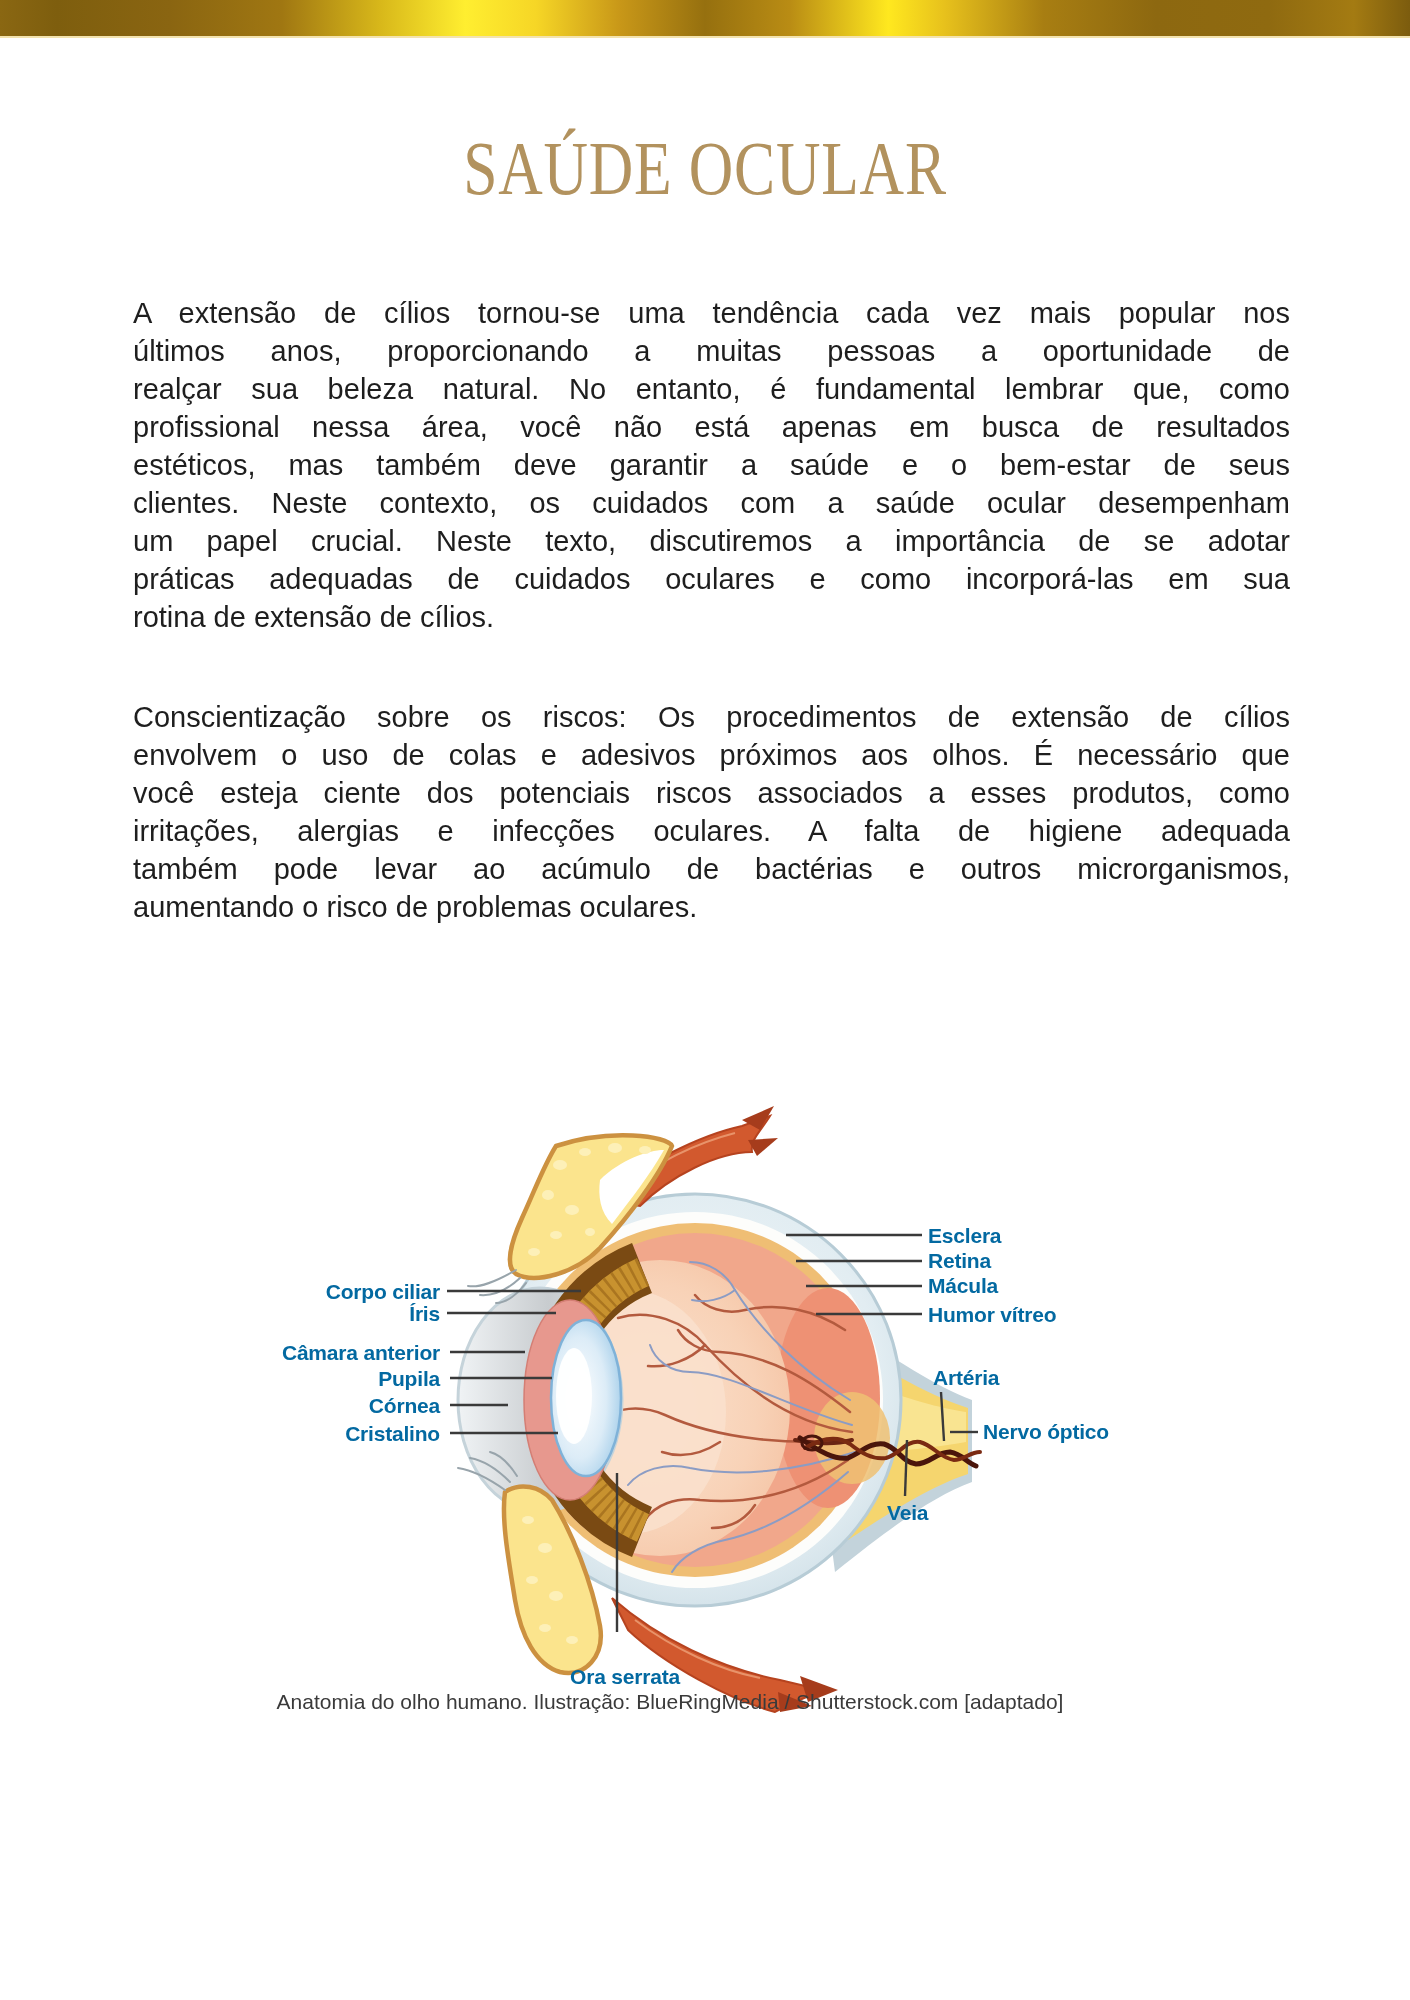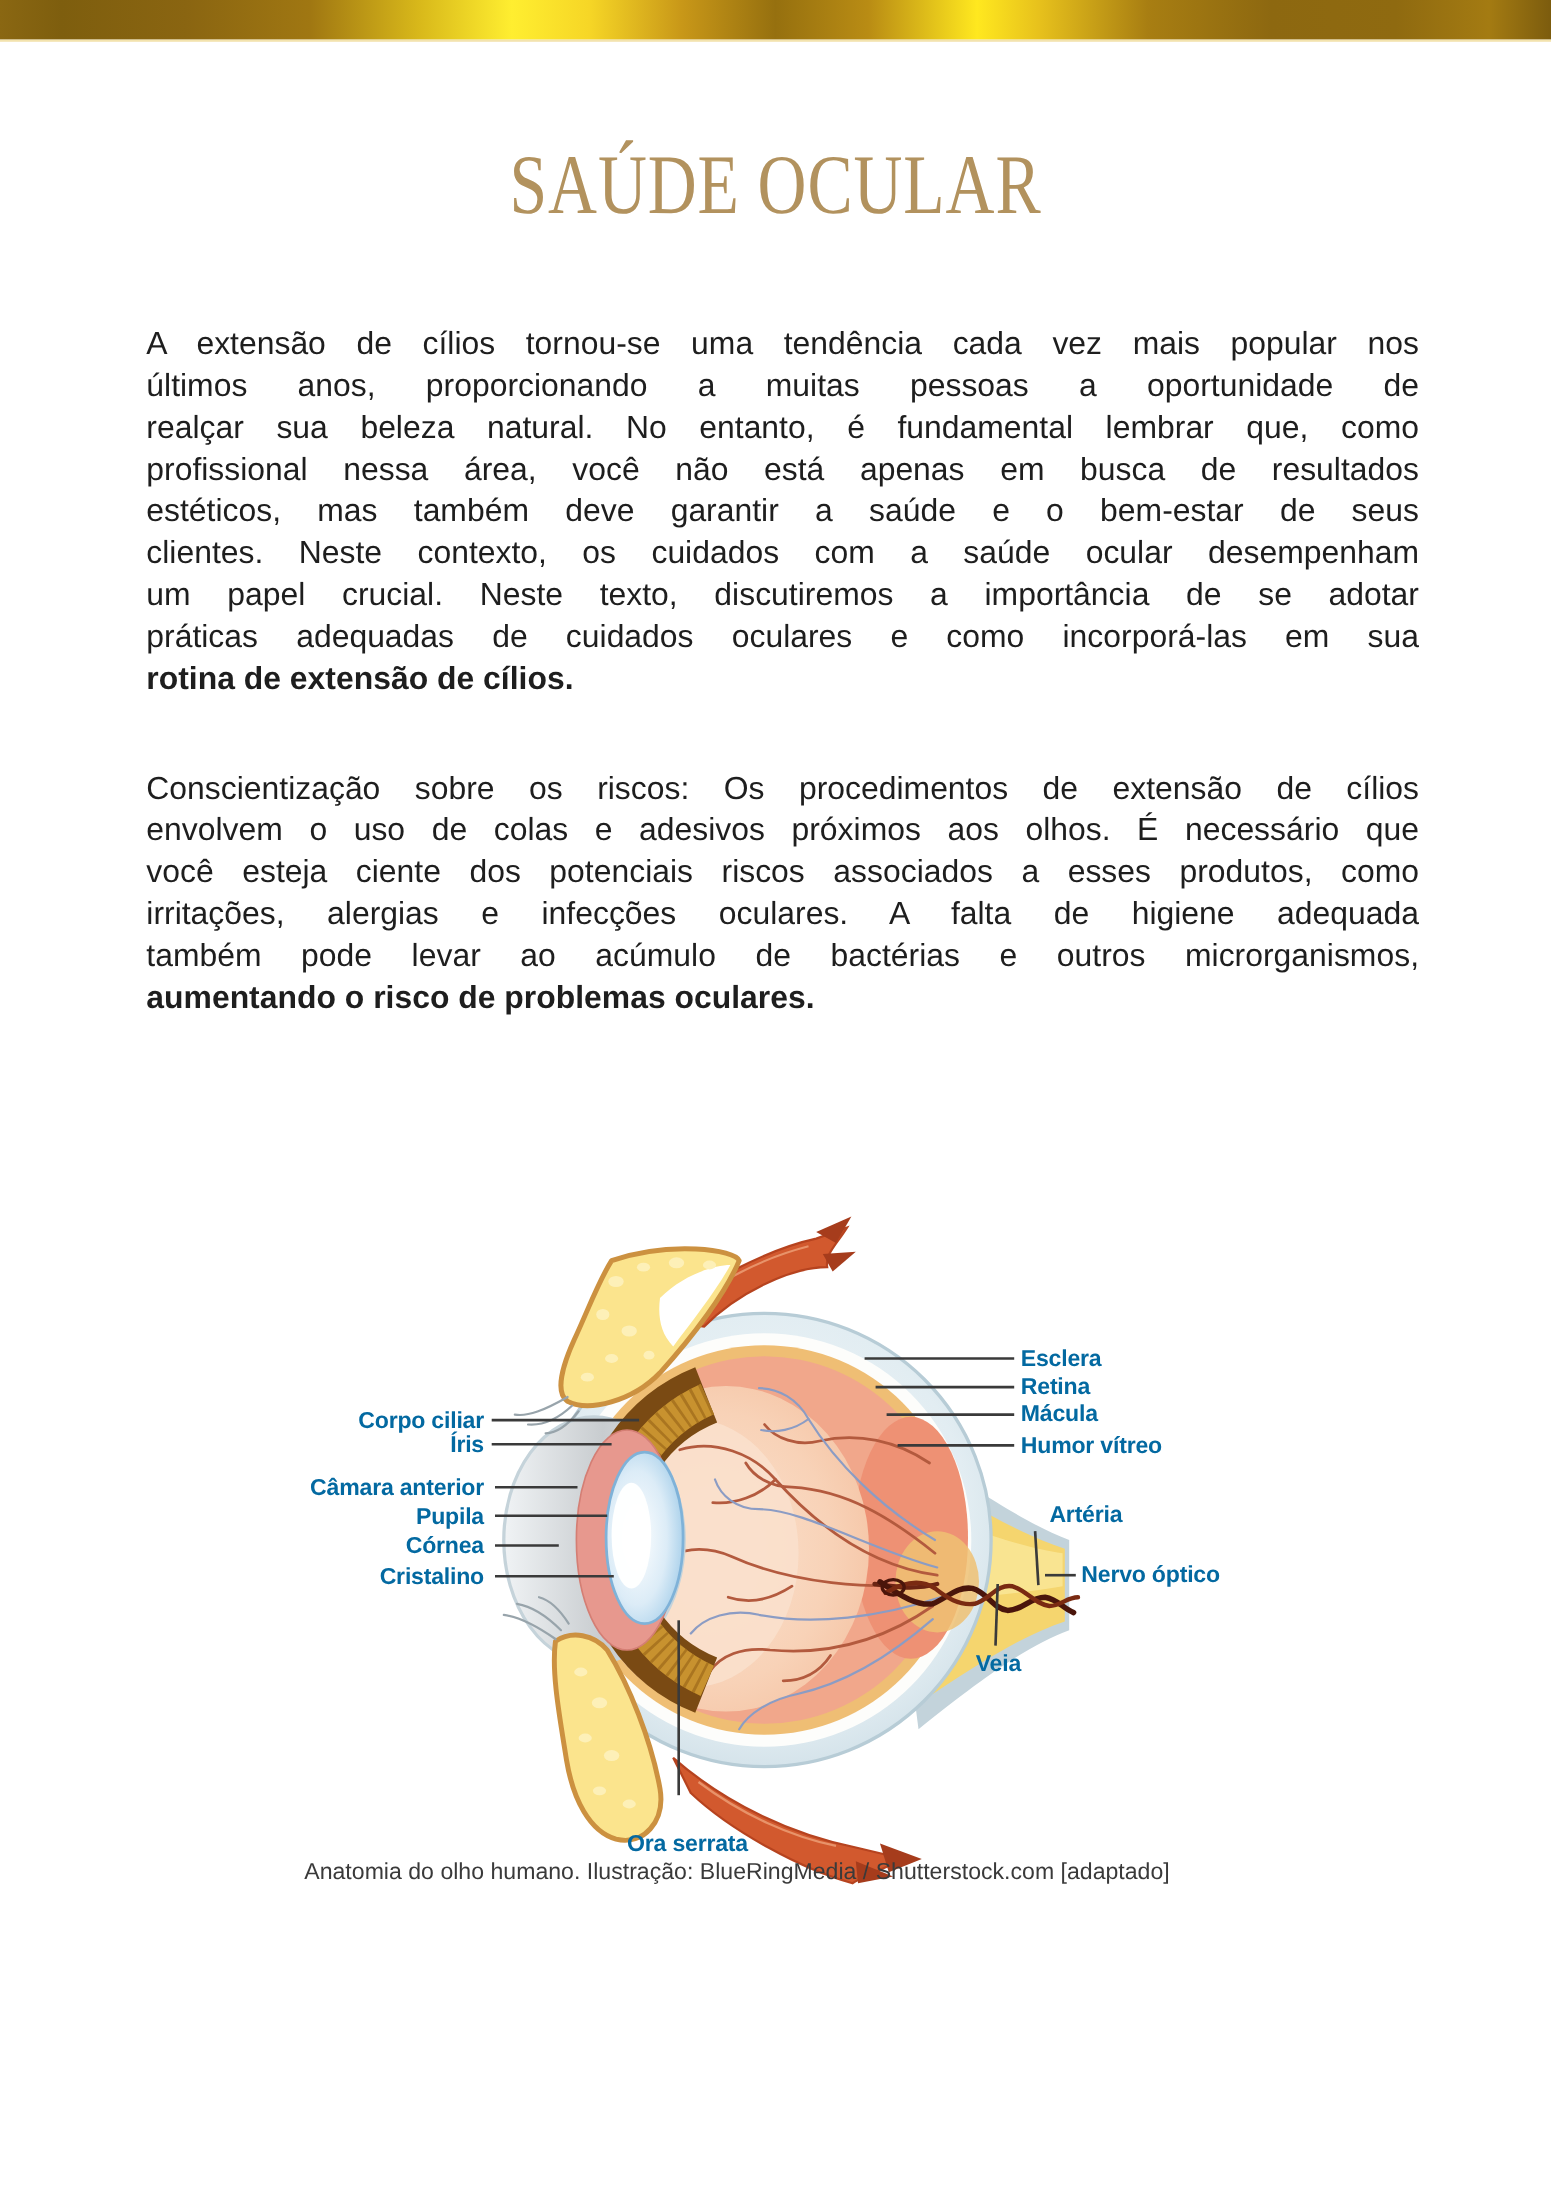--- a/index.html
+++ b/index.html
@@ -17,36 +17,36 @@
   
   .title{position:absolute;left:0;top:128px;width:1410px;text-align:center;
     font-family:"Liberation Serif",serif;font-weight:400;font-size:77px;line-height:80px;
     color:#b2925e;letter-spacing:1px;transform:scaleX(0.80);transform-origin:50% 50%;}
 
   
   .bodytext{position:absolute;left:133px;width:1157px;color:#1e1e1e;
     font-size:29px;line-height:38px;margin-top:28px;}
   .para{margin:0 0 62px 0;}
   .jl{text-align:justify;text-align-last:justify;}
-  .jl.last{text-align-last:left;font-weight:bold;}
+  .jl.last{text-align-last:left;}
 
   
   .lbl{position:absolute;font-weight:bold;font-size:21px;line-height:24px;color:#0369a1;
        letter-spacing:-0.2px;white-space:nowrap;}
   .lbl-corpo-ciliar{right:970px;top:1280px;}
   .lbl-iris{right:970px;top:1302px;}
   .lbl-camara-anterior{right:970px;top:1341px;}
   .lbl-pupila{right:970px;top:1367px;}
   .lbl-cornea{right:970px;top:1394px;}
   .lbl-cristalino{right:970px;top:1422px;}
   .lbl-esclera{left:928px;top:1224px;}
   .lbl-retina{left:928px;top:1249px;}
   .lbl-macula{left:928px;top:1274px;}
   .lbl-humor-vitreo{left:928px;top:1303px;}
-  .lbl-arteria{left:954px;top:1366px;}
+  .lbl-arteria{left:933px;top:1366px;}
   .lbl-nervo-optico{left:983px;top:1420px;}
   .lbl-veia{left:887px;top:1501px;}
   .lbl-ora-serrata{left:625px;top:1636px;transform:translateX(-50%);margin-top:29px;}
 
   .caption{position:absolute;left:670px;top:1692px;transform:translateX(-50%);
     font-size:21px;line-height:20px;color:#3a3a3a;white-space:nowrap;}
 
   .eyesvg{position:absolute;left:0;top:0;width:1410px;height:2000px;}
 </style>
 </head>

